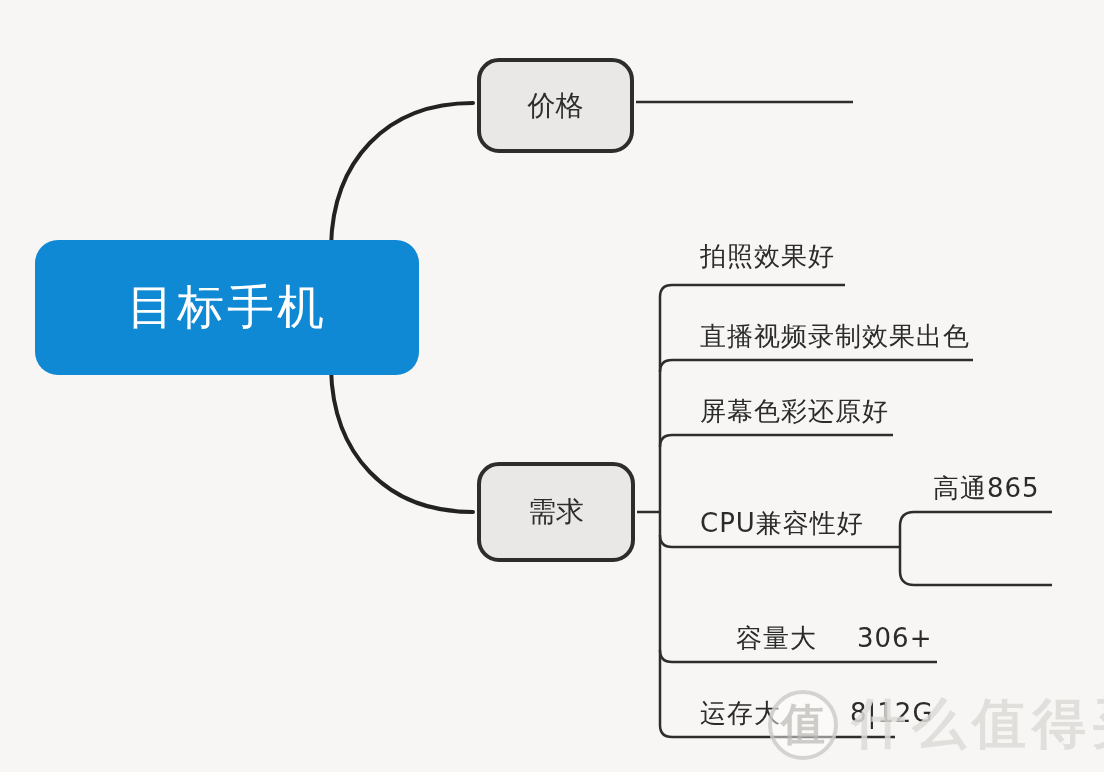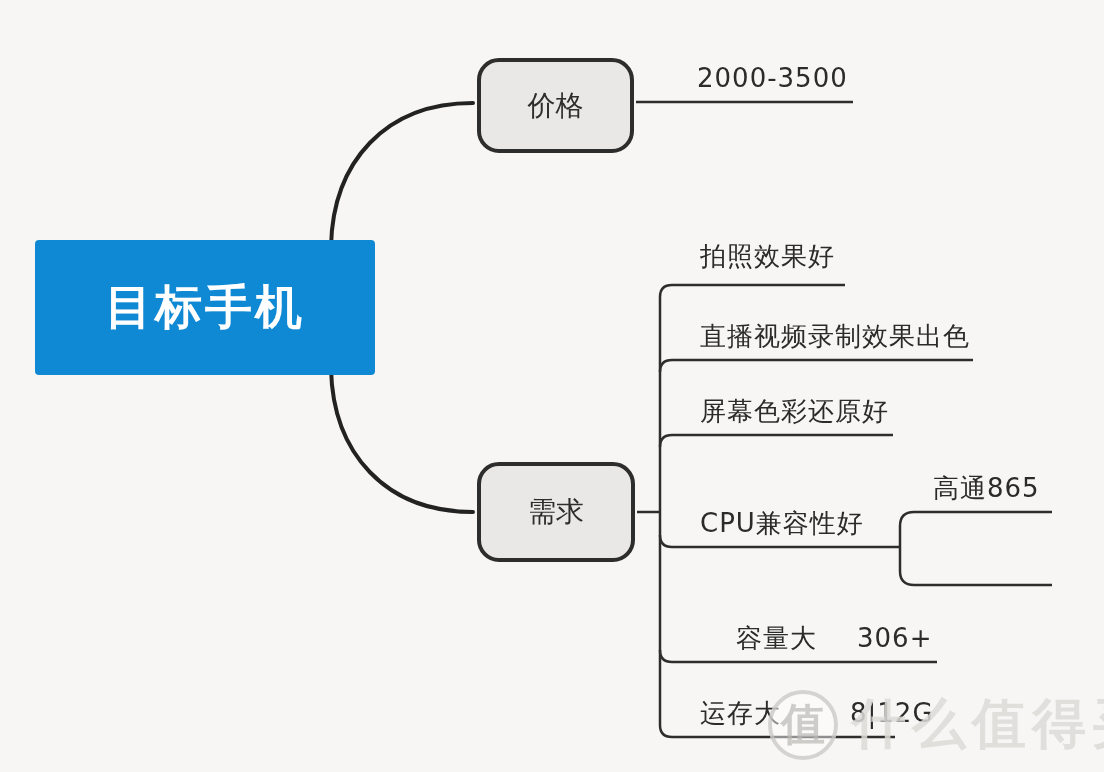--- a/index.html
+++ b/index.html
@@ -25,27 +25,27 @@
     position: absolute;
     display: flex;
     align-items: center;
     justify-content: center;
     box-sizing: border-box;
     white-space: nowrap;
   }
   .root-node {
     left: 35px;
     top: 240px;
-    width: 340px;
+    width: 384px;
     height: 135px;
     background: #1089d5;
     color: #ffffff;
-    border-radius: 4px;
+    border-radius: 23px;
     font-size: 47px;
-    font-weight: bold;
+    font-weight: normal;
     letter-spacing: 3px;
   }
   .branch-node {
     background: #e9e8e6;
     border: 4px solid #2d2d2d;
     color: #2d2d2d;
     border-radius: 22px;
     font-size: 28px;
     font-weight: normal;
   }
@@ -147,21 +147,20 @@
   </div>
 
   <div class="node branch-node branch-price">
     <span>价格</span>
   </div>
 
   <div class="node branch-node branch-needs">
     <span>需求</span>
   </div>
 
-  <div class="leaf leaf-price-range">2000-3500</div>
 
   <div class="leaf leaf-photo">拍照效果好</div>
 
   <div class="leaf leaf-live">直播视频录制效果出色</div>
 
   <div class="leaf leaf-screen">屏幕色彩还原好</div>
 
   <div class="leaf leaf-cpu">CPU兼容性好</div>
 
   <div class="leaf leaf-sd865">高通865</div>

